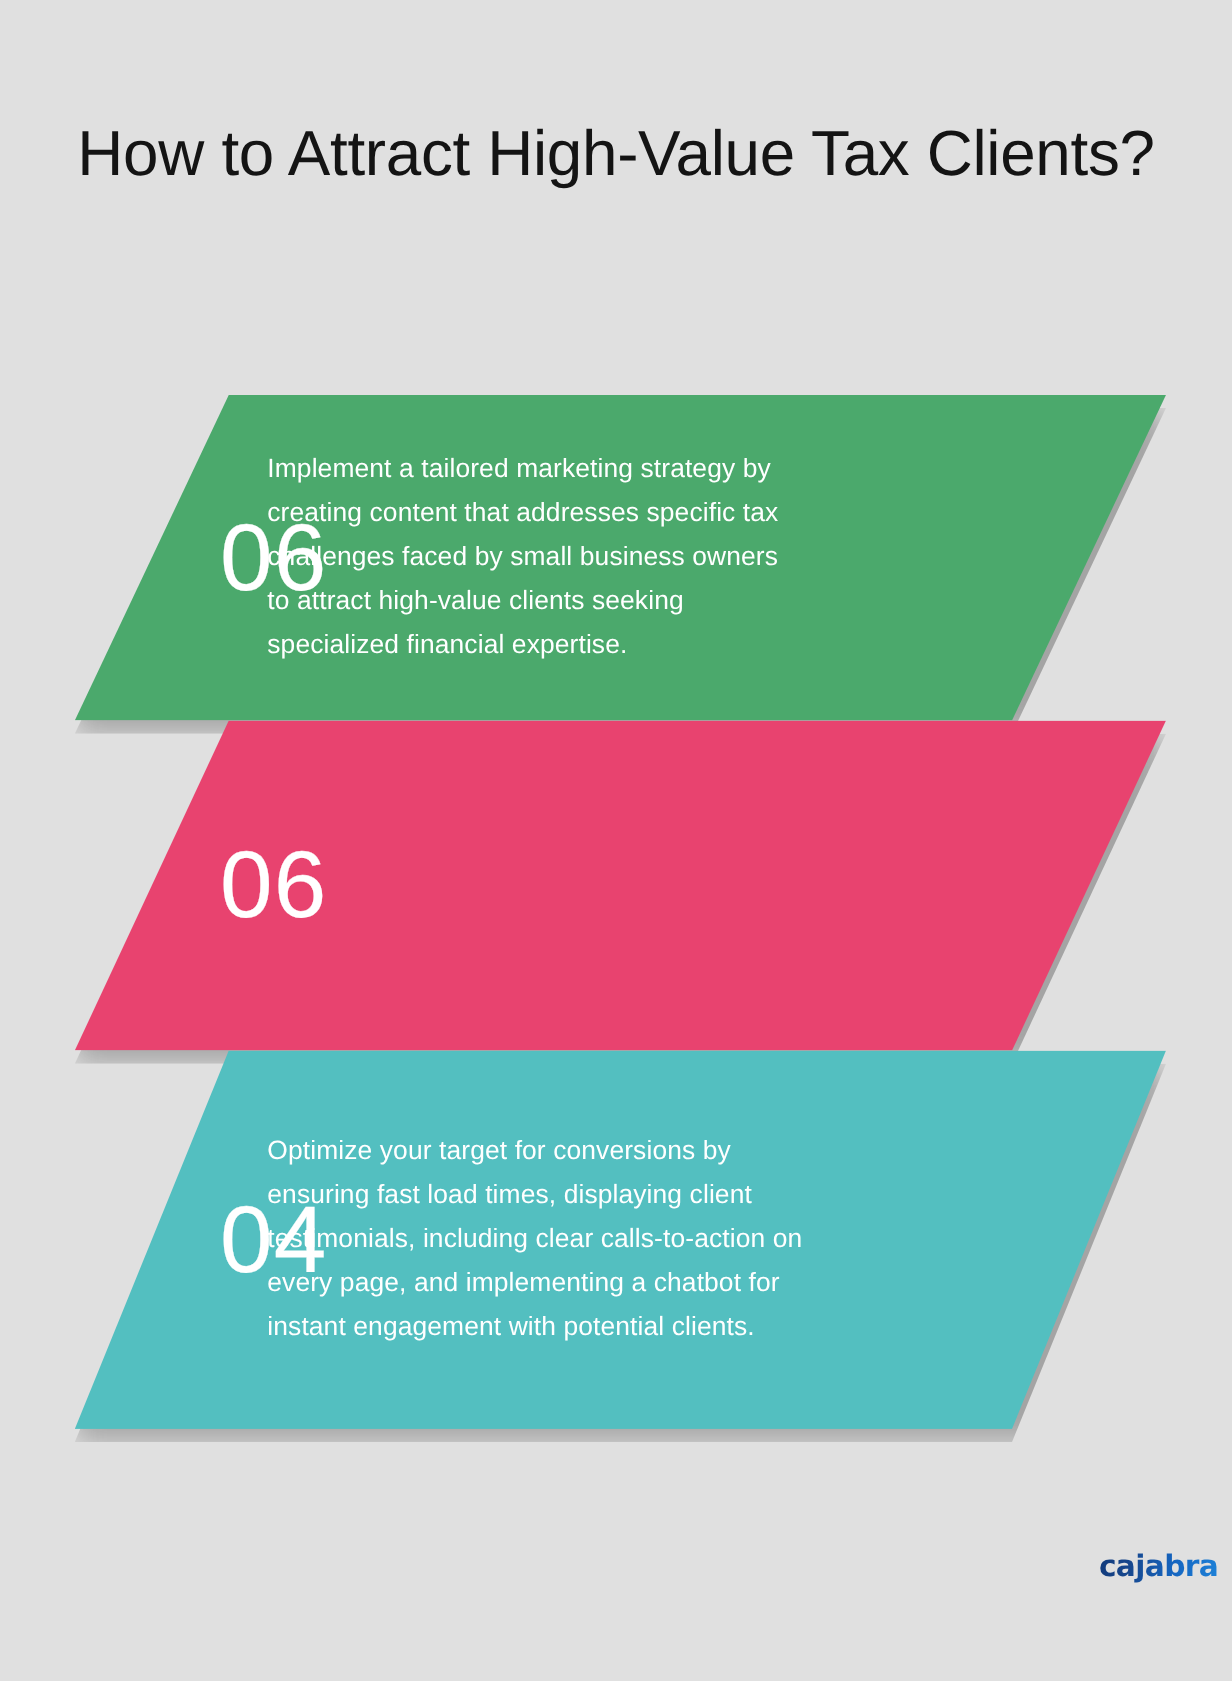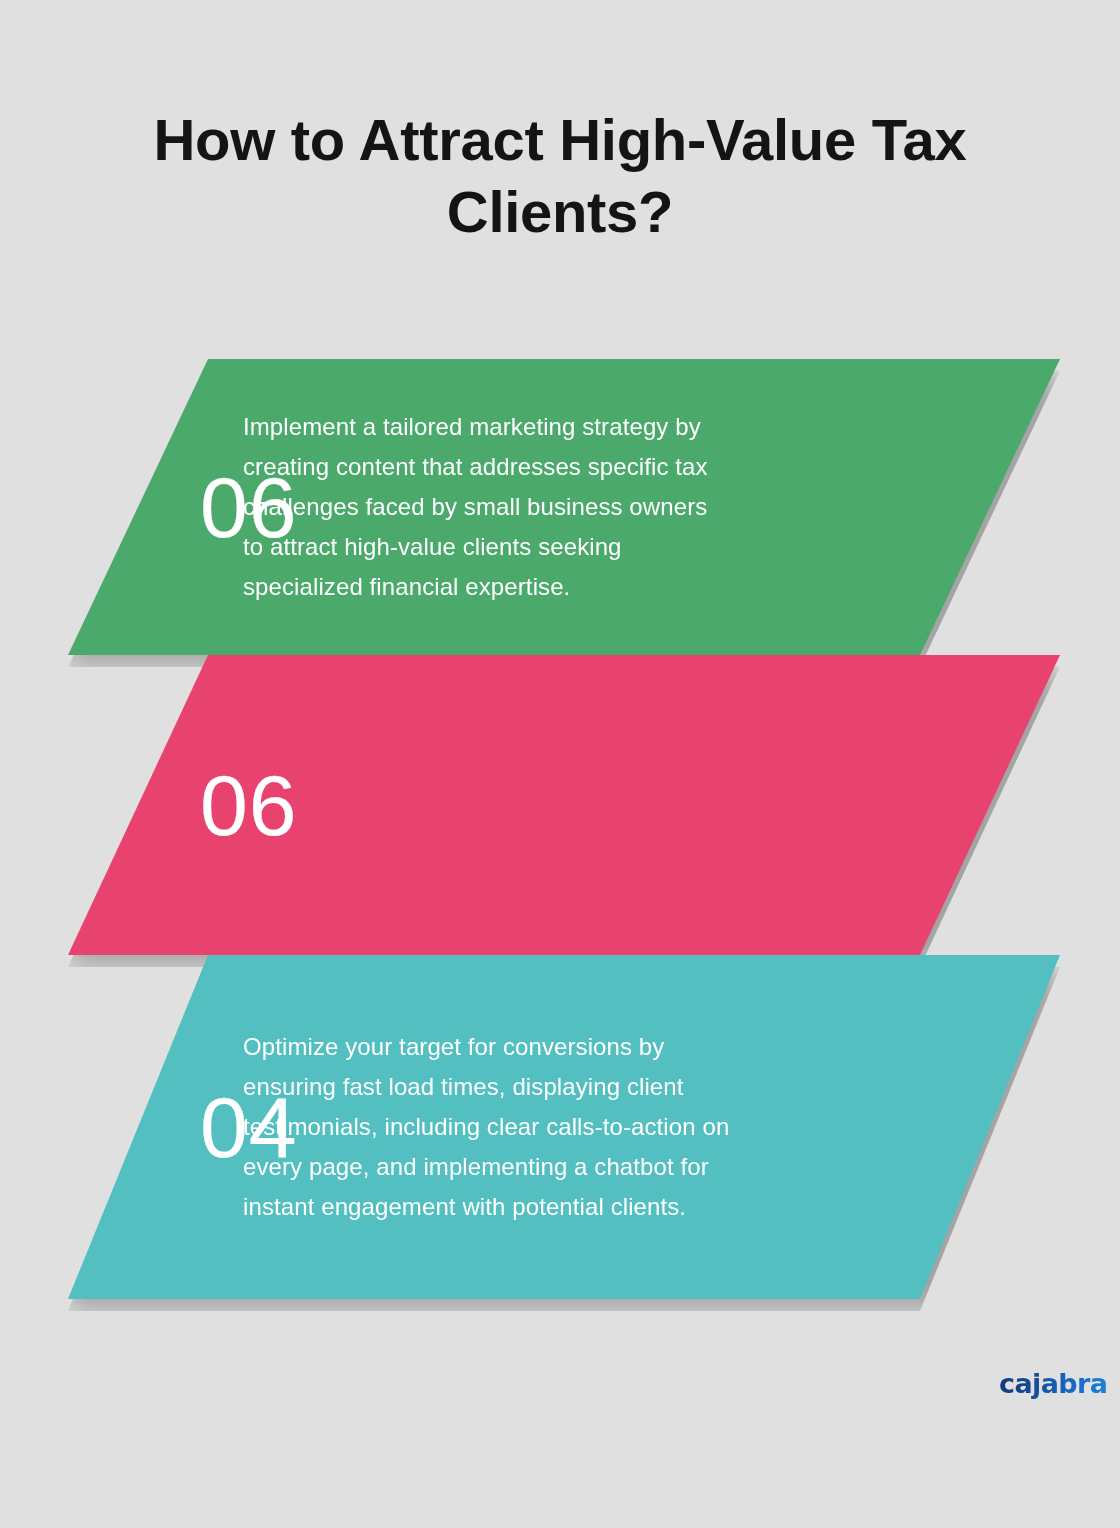--- a/index.html
+++ b/index.html
@@ -27,21 +27,21 @@
     left: 60px;
     top: 104px;
     width: 1000px;
     text-align: center;
   }
   .title {
     margin: 0;
     font-family: "Liberation Sans Narrow", "Liberation Sans", sans-serif;
     font-size: 58px;
     line-height: 72px;
-    font-weight: bold;
+    font-weight: normal;
     color: #141414;
     letter-spacing: -0.3px;
   }
 
   
   .cards {
     position: absolute;
     left: 0;
     top: 359px;
     width: 1120px;
@@ -105,21 +105,21 @@
     letter-spacing: 0.1px;
   }
   .card-1 .card-body { max-width: 470px; }
   .card-2 .card-body { max-width: 522px; }
   .card-3 .card-body { max-width: 516px; }
 
   
   .logo {
     position: absolute;
     left: 999px;
-    top: 1368px;
+    top: 1409px;
     font-family: "DejaVu Sans", sans-serif;
     font-size: 27px;
     line-height: 32px;
     font-weight: bold;
     letter-spacing: -0.6px;
     background-image: linear-gradient(100deg, #123a7a 0%, #17488f 28%, #1565c0 62%, #1e82d8 100%);
     -webkit-background-clip: text;
     background-clip: text;
     color: transparent;
     -webkit-text-fill-color: transparent;

